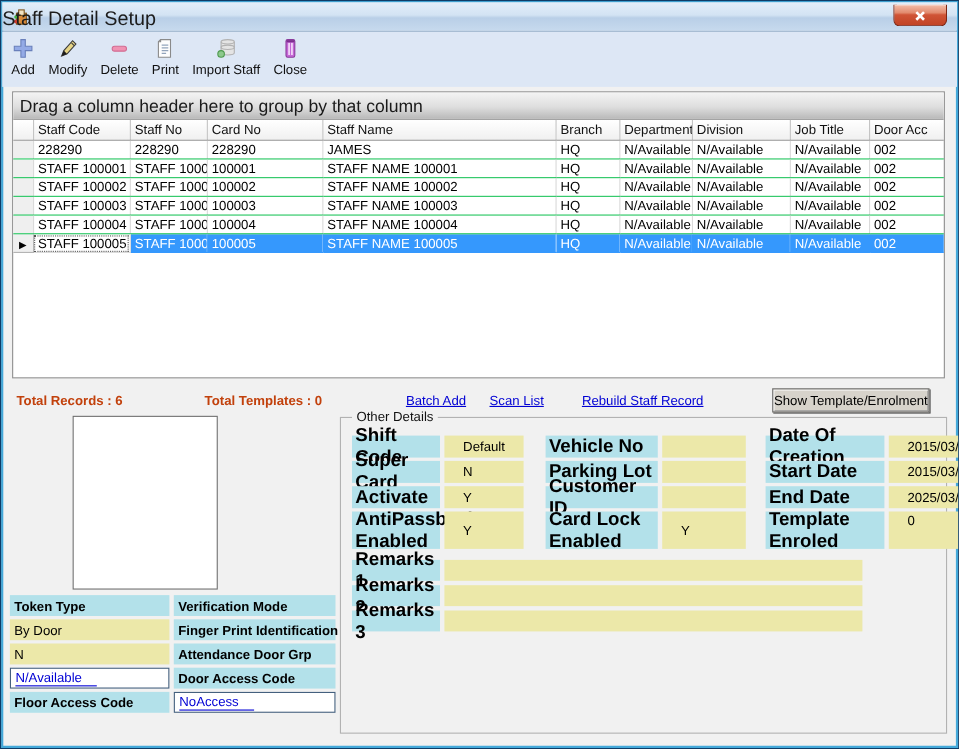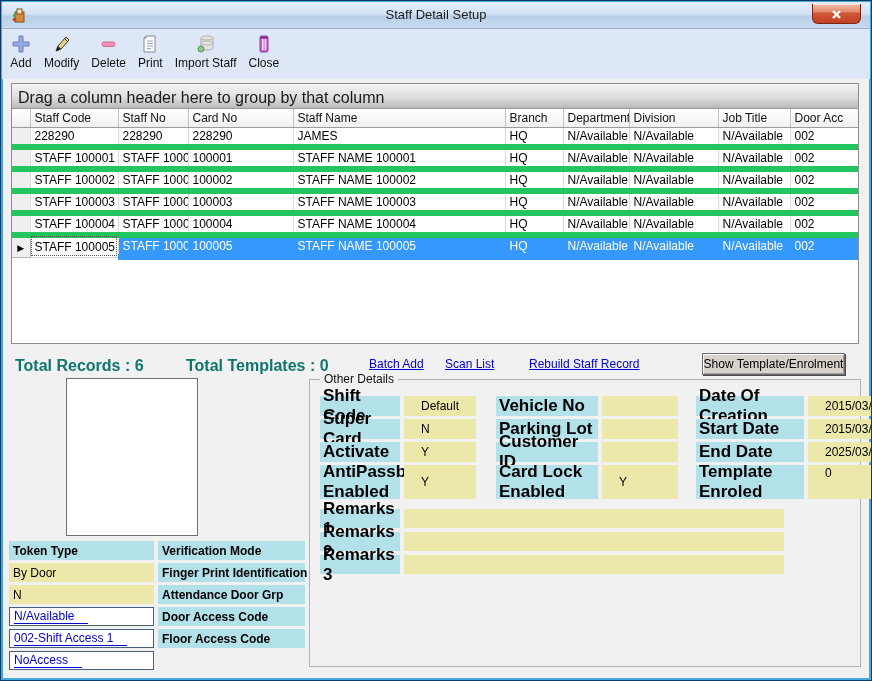--- a/index.html
+++ b/index.html
@@ -14,22 +14,22 @@
   }
 
   
   .titlebar{
     position:absolute;left:1px;top:1px;right:1px;height:27px;
     background:linear-gradient(to bottom,#e3eefa 0%,#d3e3f3 45%,#b9cfe7 55%,#c7daee 100%);
     border-bottom:1px solid #9ab2cc;
   }
   .app-icon{position:absolute;left:8px;top:5px;width:17px;height:17px;}
   .win-title{
-    position:absolute;left:0;right:0;top:5px;text-align:center;
-    font-size:13px;color:#1c1c1c;
+    position:absolute;left:0;right:0;top:5px;
+    font-size:18px;color:#1c1c1c;
   }
   .close-btn{
     position:absolute;right:9px;top:2px;width:49px;height:20px;
     background:linear-gradient(to bottom,#f4c0ad 0%,#e28a6d 40%,#d05436 50%,#c14325 100%);
     border:1px solid #7e2512;border-top:none;
     border-radius:0 0 6px 6px;
     box-shadow:inset 0 1px 0 rgba(255,255,255,.55);
     padding:0;cursor:default;
   }
   .close-btn svg{display:block;margin:2px auto 0;}
@@ -55,37 +55,37 @@
     border-bottom:1px solid #9a9a9a;
   }
   table.grid{border-collapse:collapse;table-layout:fixed;width:846px;font-size:12px;}
   table.grid th{
     background:linear-gradient(to bottom,#ffffff,#f0f0f0);
     border-right:1px solid #c4c4c4;border-bottom:1px solid #9c9c9c;
     font-weight:normal;text-align:left;padding:2px 4px;height:17px;color:#111;
     overflow:hidden;white-space:nowrap;
   }
   table.grid td{
-    border-right:1px solid #dadada;border-bottom:6px solid #22c55e;
+    border-right:1px solid #dadada;border-bottom:1px solid #22c55e;
     padding:1px 4px;height:16px;color:#000;overflow:hidden;white-space:nowrap;
   }
   td.gut,th.gut{
     background:#efefef;border-right:1px solid #b4b4b4;border-bottom:1px solid #b4b4b4;
     text-align:center;padding:0;
   }
   .arr{font-size:9px;line-height:1;color:#000;}
   tr.selected td{background:#3598fd;color:#fff;border-color:#3598fd;}
   tr.selected td.gut{background:#efefef;color:#000;border-right:1px solid #b4b4b4;border-bottom:1px solid #b4b4b4;}
   tr.selected td.cell-focus{
     background:#fff;color:#000;outline:1px dotted #555;outline-offset:-2px;
     border-right:1px solid #dadada;border-bottom:1px solid #dadada;
   }
 
   
-  .stat{position:absolute;font-size:16px;font-weight:bold;color:#0f766e;}
+  .stat{position:absolute;font-size:12px;font-weight:bold;color:#c2410c;}
   .lnk{position:absolute;font-size:12px;color:#0000d4;text-decoration:underline;cursor:pointer;white-space:nowrap;}
   .show-btn{
     position:absolute;left:701px;top:352px;width:143px;height:22px;
     background:#d7d3cb;border:1px solid #6e6e6e;
     box-shadow:inset 1px 1px 0 #ffffff, inset -1px -1px 0 #9a9a9a, 1px 1px 0 #4a4a4a;
     font-size:12px;color:#000;padding:0;cursor:default;
   }
 
   
   .photo{position:absolute;left:65px;top:377px;width:132px;height:158px;background:#fff;border:1px solid #6f6f6f;}
@@ -335,23 +335,20 @@
 
     <div class="plabel">Finger Print Identification</div>
     <div class="pval">N</div>
 
     <div class="plabel">Attendance Door Grp</div>
     <div class="pval-link">
         <span>N/Available</span>
       </div>
 
     <div class="plabel">Door Access Code</div>
-    <div class="pval-link">
-        <span>002-Shift Access 1</span>
-      </div>
 
     <div class="plabel">Floor Access Code</div>
     <div class="pval-link">
         <span>NoAccess</span>
       </div>
   </div>
 
   <div class="od">
     <span class="od-legend">Other Details</span>
 

